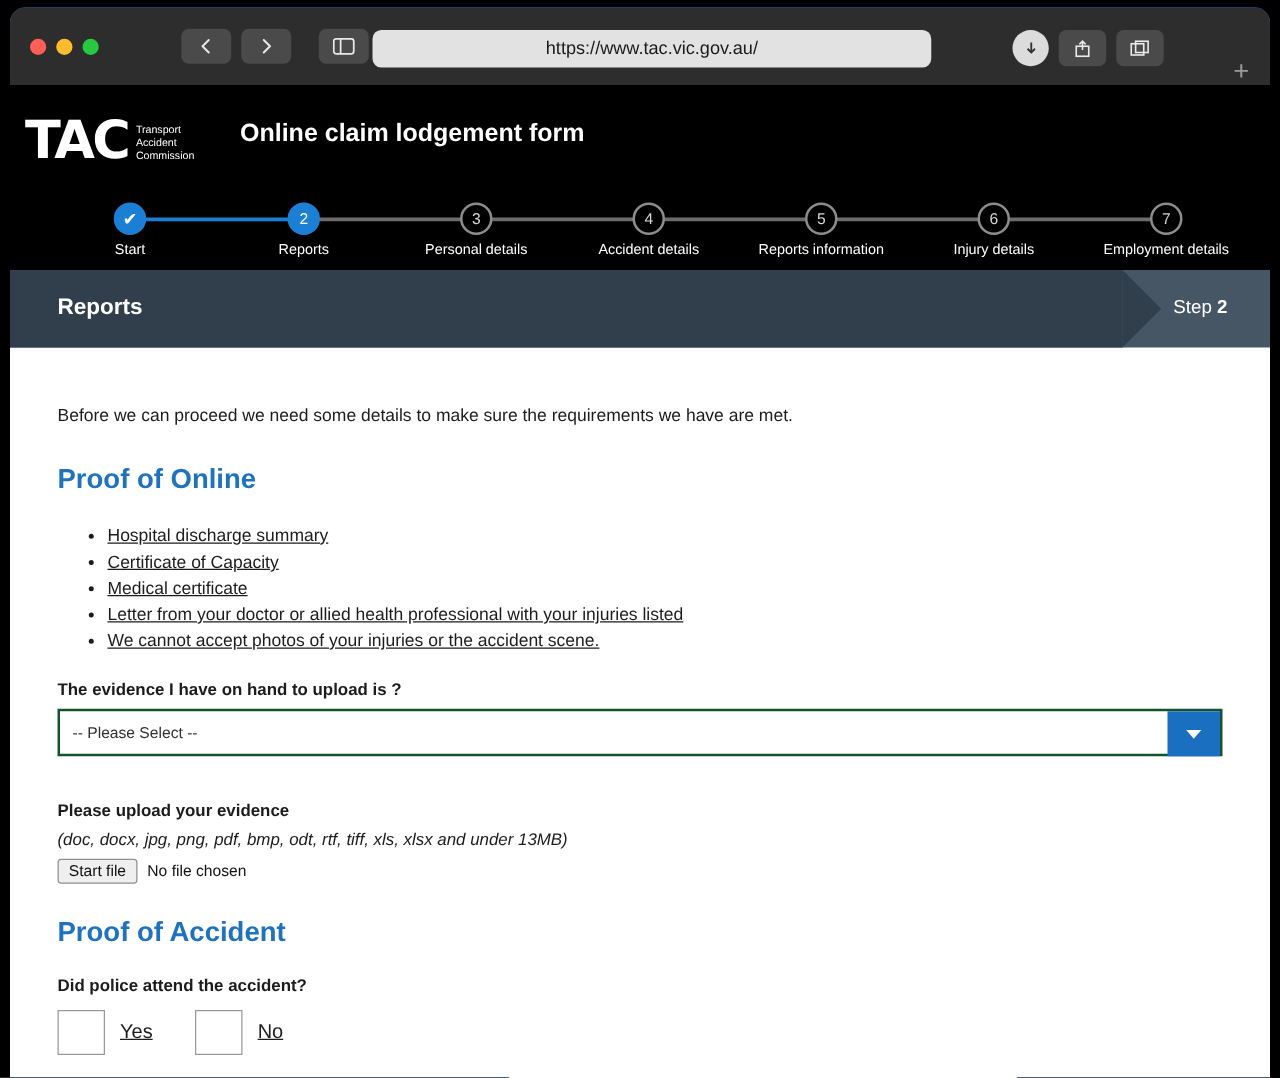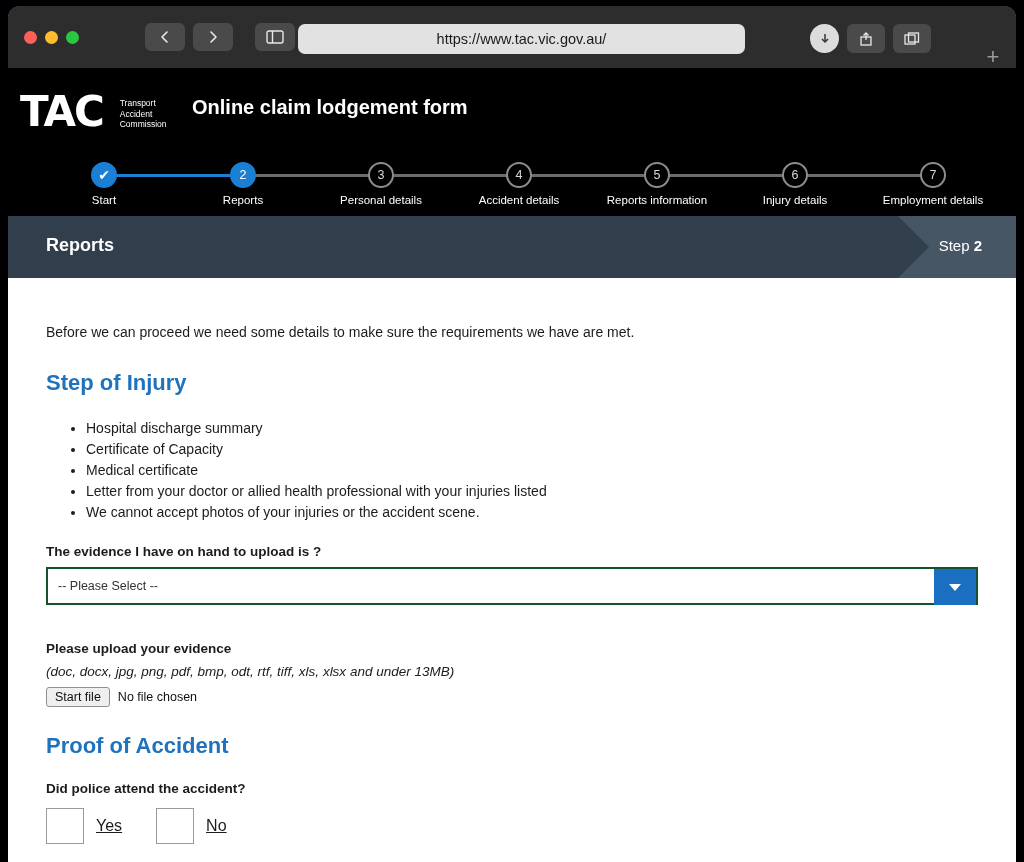--- a/index.html
+++ b/index.html
@@ -118,21 +118,21 @@
     font-size: 42px;
     font-weight: bold;
     letter-spacing: -2px;
     line-height: 40px;
     font-family: "DejaVu Sans", sans-serif;
   }
   .logo-sub {
     color: #fff;
     font-size: 8.5px;
     line-height: 10.5px;
-    margin-left: 17px;
+    margin-left: 6px;
     margin-top: 6px;
   }
   .header-title {
     position: absolute;
     left: 184px; top: 28px;
     color: #ffffff;
     font-size: 20px;
     font-weight: bold;
   }
   
@@ -240,20 +240,21 @@
   }
   ul.bullets {
     margin: 0 0 22px 0;
     padding-left: 40px;
   }
   ul.bullets li {
     font-size: 14px;
     color: #1c1c1c;
     line-height: 20px;
     margin-bottom: 1px;
+    text-decoration: underline;
   }
   .field-label {
     font-size: 13.5px;
     font-weight: bold;
     color: #1c1c1c;
     margin-bottom: 8px;
   }
   .select-row {
     position: relative;
     width: 932px; height: 38px;
@@ -441,21 +442,21 @@
         <div class="banner-left"></div>
         <div class="banner-title">Reports</div>
         <div class="banner-step">
           <span>Step </span><b>2</b>
         </div>
       </div>
 
       <div class="content">
         <p class="intro">Before we can proceed we need some details to make sure the requirements we have are met.</p>
 
-        <h2 class="section">Step of Injury</h2>
+        <h2 class="section">Proof of Online</h2>
 
 
         <ul class="bullets">
           <li>Hospital discharge summary</li>
           <li>Certificate of Capacity</li>
           <li>Medical certificate</li>
           <li>Letter from your doctor or allied health professional with your injuries listed</li>
           <li>We cannot accept photos of your injuries or the accident scene.</li>
         </ul>
 

